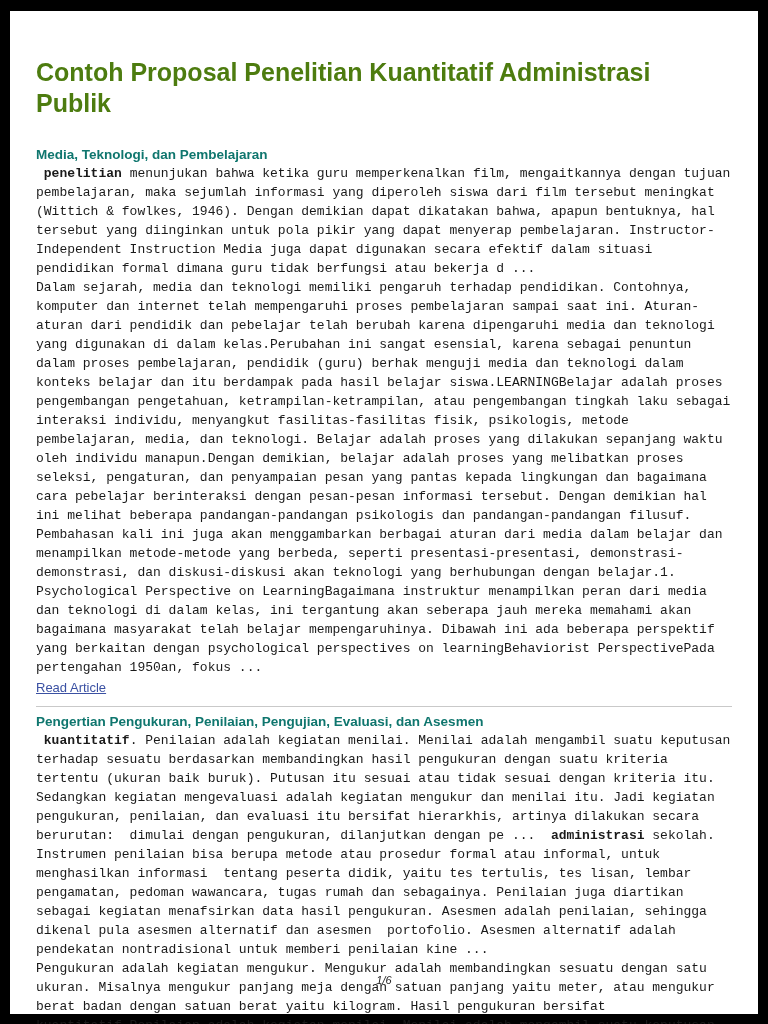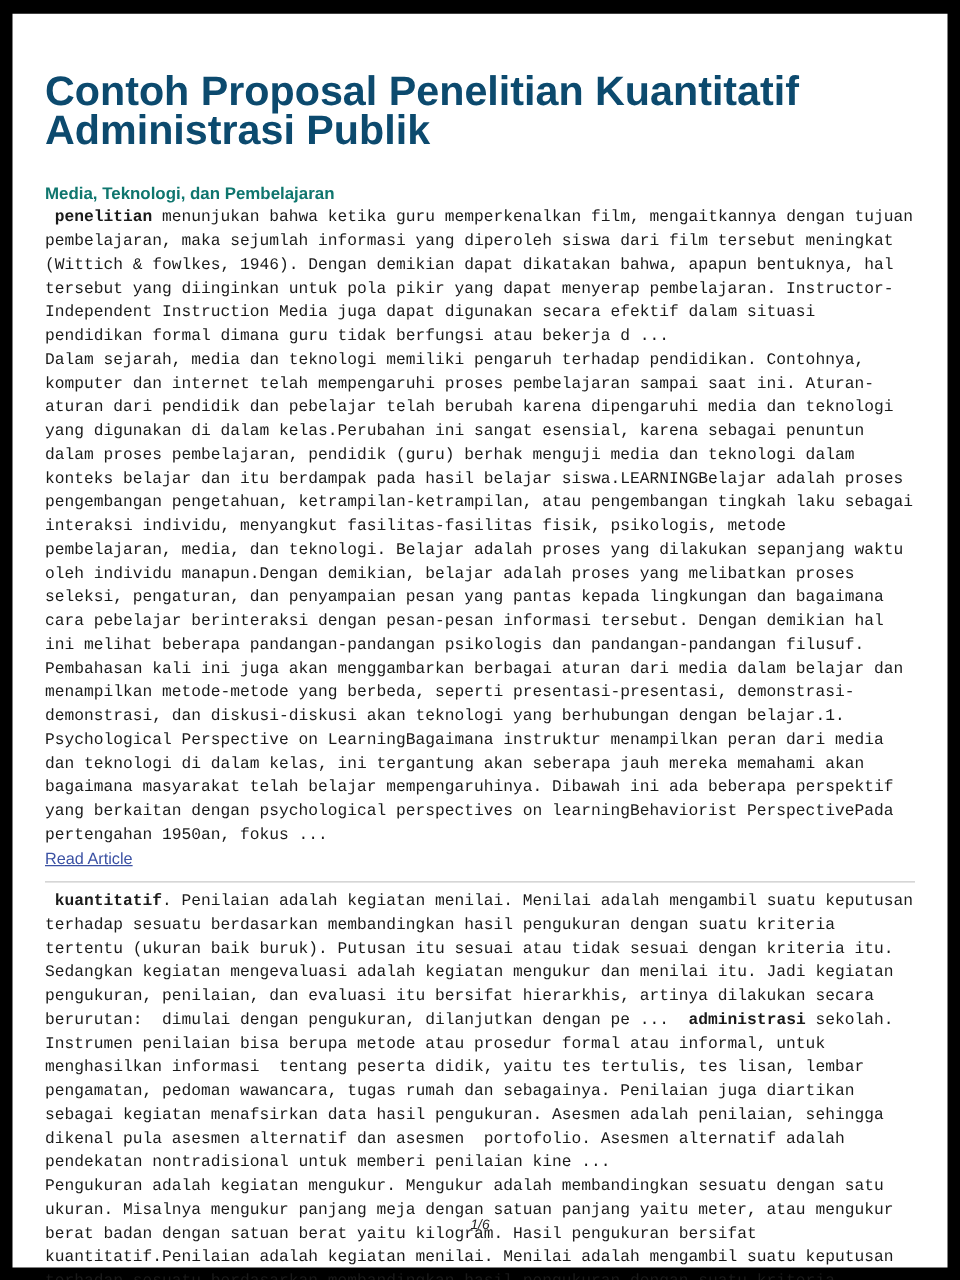--- a/index.html
+++ b/index.html
@@ -11,22 +11,22 @@
     position: relative;
     overflow: hidden;
   }
   .page {
     position: absolute;
     left: 10px; top: 11px; right: 10px; bottom: 10px;
     background: #ffffff;
   }
   .content { padding: 46px 26px 0 26px; }
   .title {
-    font-size: 33px; line-height: 31px; font-weight: bold;
-    color: #0c4a6e; margin: 0 0 26px 0;
+    font-size: 25px; line-height: 31px; font-weight: bold;
+    color: #4d7c0f; margin: 0 0 26px 0;
   }
   .heading {
     font-size: 13.5px; line-height: 19px; font-weight: bold;
     color: #0f766e; margin: 0;
   }
   .body {
     font-size: 13px; line-height: 19px;
     color: #1a1a1a; margin: 0;
     white-space: pre-wrap;
     font-family: Liberation Mono, monospace;
@@ -58,20 +58,21 @@
     <section>
       <h2 class="heading">Media, Teknologi, dan Pembelajaran</h2>
       <p class="body"><span class="b"> penelitian</span><span> menunjukan bahwa ketika guru memperkenalkan film, mengaitkannya dengan tujuan pembelajaran, maka sejumlah informasi yang diperoleh siswa dari film tersebut meningkat (Wittich &amp; fowlkes, 1946). Dengan demikian dapat dikatakan bahwa, apapun bentuknya, hal tersebut yang diinginkan untuk pola pikir yang dapat menyerap pembelajaran. Instructor-Independent Instruction Media juga dapat digunakan secara efektif dalam situasi pendidikan formal dimana guru tidak berfungsi atau bekerja d ...</span></p>
       <p class="body">Dalam sejarah, media dan teknologi memiliki pengaruh terhadap pendidikan. Contohnya, komputer dan internet telah mempengaruhi proses pembelajaran sampai saat ini. Aturan-aturan dari pendidik dan pebelajar telah berubah karena dipengaruhi media dan teknologi yang digunakan di dalam kelas.Perubahan ini sangat esensial, karena sebagai penuntun dalam proses pembelajaran, pendidik (guru) berhak menguji media dan teknologi dalam konteks belajar dan itu berdampak pada hasil belajar siswa.LEARNINGBelajar adalah proses pengembangan pengetahuan, ketrampilan-ketrampilan, atau pengembangan tingkah laku sebagai interaksi individu, menyangkut fasilitas-fasilitas fisik, psikologis, metode pembelajaran, media, dan teknologi. Belajar adalah proses yang dilakukan sepanjang waktu oleh individu manapun.Dengan demikian, belajar adalah proses yang melibatkan proses seleksi, pengaturan, dan penyampaian pesan yang pantas kepada lingkungan dan bagaimana cara pebelajar berinteraksi dengan pesan-pesan informasi tersebut. Dengan demikian hal ini melihat beberapa pandangan-pandangan psikologis dan pandangan-pandangan filusuf. Pembahasan kali ini juga akan menggambarkan berbagai aturan dari media dalam belajar dan menampilkan metode-metode yang berbeda, seperti presentasi-presentasi, demonstrasi-demonstrasi, dan diskusi-diskusi akan teknologi yang berhubungan dengan belajar.1. Psychological Perspective on LearningBagaimana instruktur menampilkan peran dari media dan teknologi di dalam kelas, ini tergantung akan seberapa jauh mereka memahami akan bagaimana masyarakat telah belajar mempengaruhinya. Dibawah ini ada beberapa perspektif yang berkaitan dengan psychological perspectives on learningBehaviorist PerspectivePada pertengahan 1950an, fokus ...</p>
       <div class="link-row"><a class="link" href="#">Read Article</a></div>
     </section>
 
     <hr class="divider">
 
     <section>
+      <h2 class="heading">Pengertian Pengukuran, Penilaian, Pengujian, Evaluasi, dan Asesmen</h2>
       <p class="body"><span class="b"> kuantitatif</span><span>. Penilaian adalah kegiatan menilai. Menilai adalah mengambil suatu keputusan terhadap sesuatu berdasarkan membandingkan hasil pengukuran dengan suatu kriteria tertentu (ukuran baik buruk). Putusan itu sesuai atau tidak sesuai dengan kriteria itu. Sedangkan kegiatan mengevaluasi adalah kegiatan mengukur dan menilai itu. Jadi kegiatan pengukuran, penilaian, dan evaluasi itu bersifat hierarkhis, artinya dilakukan secara berurutan:  dimulai dengan pengukuran, dilanjutkan dengan pe ...  </span><span class="b">administrasi</span><span> sekolah. Instrumen penilaian bisa berupa metode atau prosedur formal atau informal, untuk menghasilkan informasi  tentang peserta didik, yaitu tes tertulis, tes lisan, lembar pengamatan, pedoman wawancara, tugas rumah dan sebagainya. Penilaian juga diartikan sebagai kegiatan menafsirkan data hasil pengukuran. Asesmen adalah penilaian, sehingga dikenal pula asesmen alternatif dan asesmen  portofolio. Asesmen alternatif adalah pendekatan nontradisional untuk memberi penilaian kine ...</span></p>
       <p class="body">Pengukuran adalah kegiatan mengukur. Mengukur adalah membandingkan sesuatu dengan satu ukuran. Misalnya mengukur panjang meja dengan satuan panjang yaitu meter, atau mengukur berat badan dengan satuan berat yaitu kilogram. Hasil pengukuran bersifat kuantitatif.Penilaian adalah kegiatan menilai. Menilai adalah mengambil suatu keputusan terhadap sesuatu berdasarkan membandingkan hasil pengukuran dengan suatu kriteria tertentu (ukuran baik buruk). Putusan itu sesuai atau tidak sesuai dengan kriteria itu.Sedangkan kegiatan mengevaluasi adalah kegiatan mengukur dan menilai itu. Jadi kegiatan pengukuran, penilaian, dan evaluasi itu bersifat hierarkhis, artinya dilakukan secara berurutan dimulai dengan pengukuran, dilanjutkan dengan penilaian, dan diakhiri dengan mengevaluasi.Pengukuran menurut Guilford ( 1982) adalah proses</p>
     </section>
 
   </div>
 
   <div class="footer">1/6</div>
 </div>
 
 </body></html>

